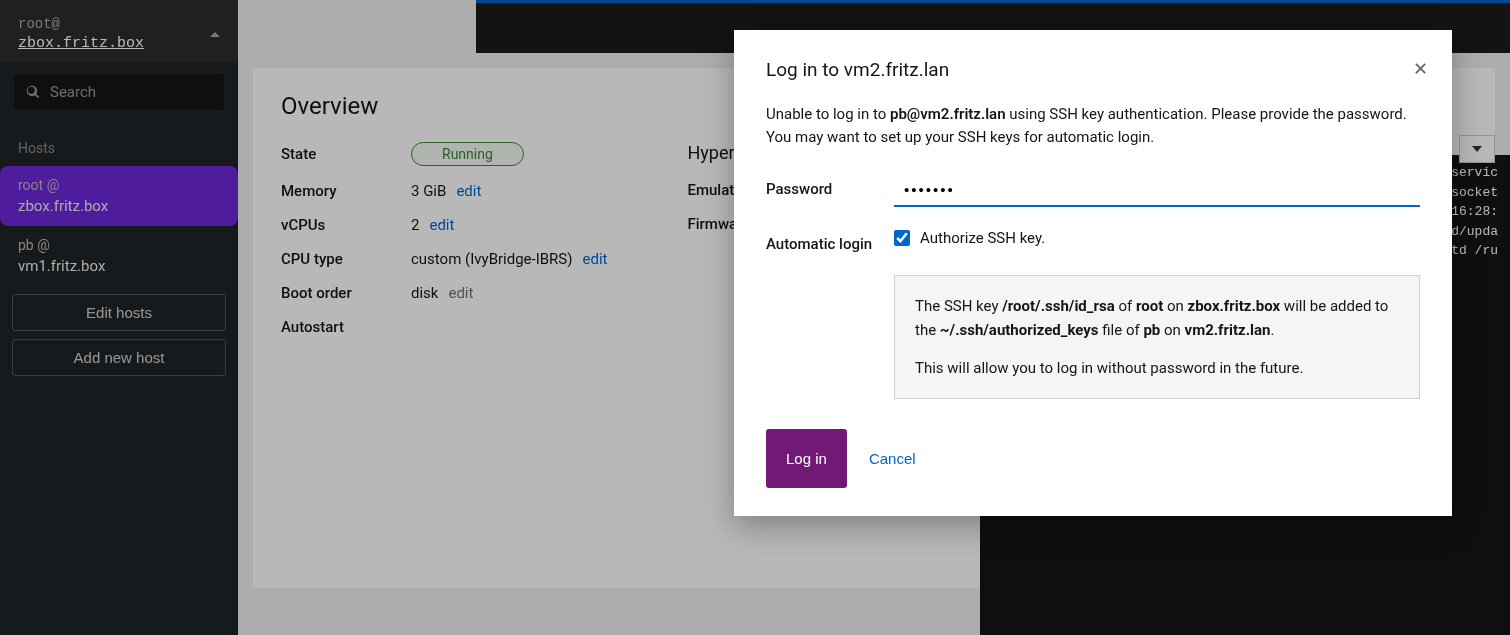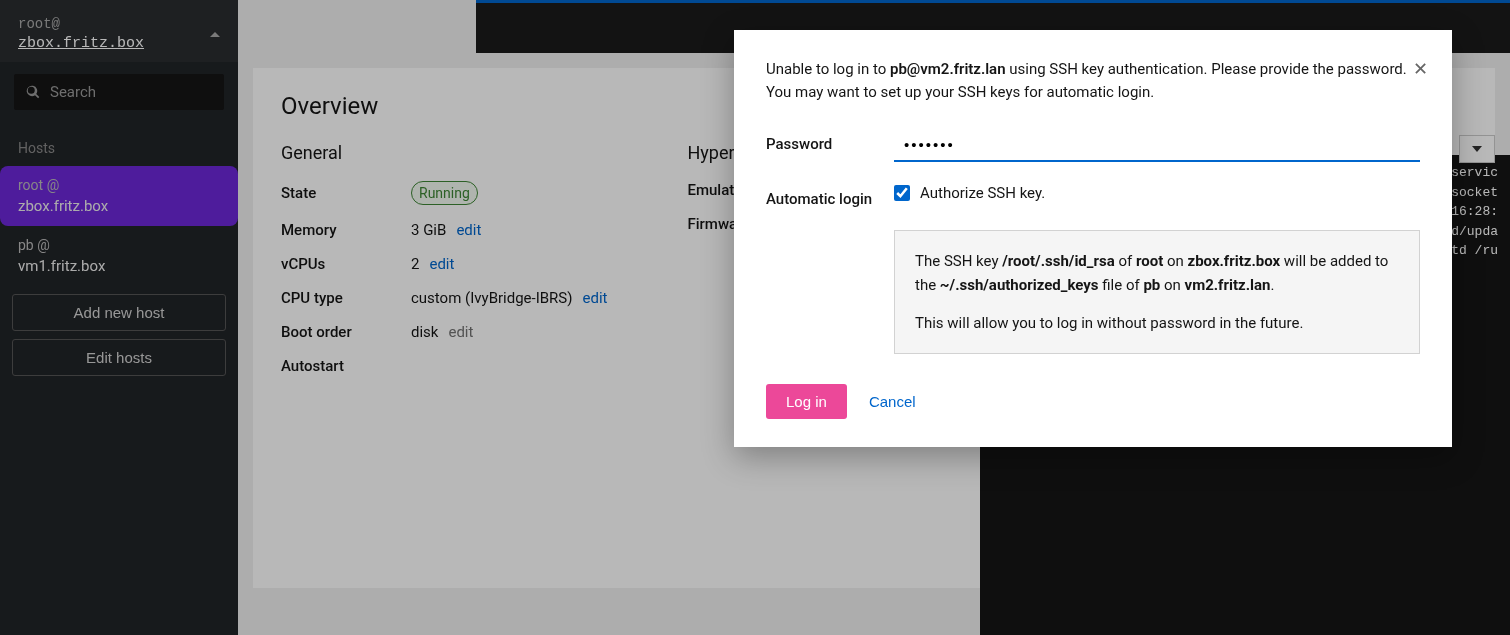--- a/index.html
+++ b/index.html
@@ -29,21 +29,21 @@
     
     .main { position: absolute; left: 238px; top: 0; right: 0; bottom: 0; background: #f0f0f0; padding-top: 53px; }
     .main-card { background: #fff; margin: 15px; padding: 24px 28px; min-height: 520px; }
     .main-card h1 { font-size: 24px; font-weight: 400; color: #151515; margin-bottom: 22px; }
     .columns { display: flex; gap: 80px; }
     .col { flex: 0 0 auto; }
     .col h2 { font-size: 18px; font-weight: 400; color: #151515; margin-bottom: 18px; }
     .kv-row { display: flex; align-items: center; margin-bottom: 16px; font-size: 15px; }
     .kv-row .k { width: 130px; color: #151515; font-weight: 500; }
     .kv-row .v { color: #151515; display: flex; align-items: center; gap: 10px; }
-    .badge-running { display: inline-block; padding: 3px 7px; border: 1px solid #3e8635; border-radius: 20px; color: #3e8635; font-size: 14px; background: #f3faf2; }
+    .badge-running { display: inline-block; padding: 3px 30px; border: 1px solid #3e8635; border-radius: 20px; color: #3e8635; font-size: 14px; background: #f3faf2; }
     .edit-link { color: #0066cc; cursor: pointer; }
     .edit-link-gray { color: #737373; cursor: pointer; }
     .toggle { width: 40px; height: 24px; background: #d2d2d2; border-radius: 12px; position: relative; }
     .toggle::after { content: ''; position: absolute; left: 3px; top: 3px; width: 18px; height: 18px; background: #fff; border-radius: 50%; }
     
     .terminal { position: absolute; right: 0; top: 155px; bottom: 0; width: 530px; background: #151515; color: #fff; font-family: "Courier New", monospace; font-size: 13px; padding: 8px 12px; line-height: 1.5; overflow: hidden; white-space: pre; }
     .term-dropdown { position: absolute; right: 15px; top: 135px; width: 36px; height: 28px; background: #fff; border: 1px solid #ccc; display: flex; align-items: center; justify-content: center; z-index: 3; }
     .term-dropdown::after { content: ''; border-left: 5px solid transparent; border-right: 5px solid transparent; border-top: 6px solid #333; }
     
     .overlay { position: absolute; inset: 0; background: rgba(0,0,0,0.28); z-index: 50; }
@@ -55,21 +55,21 @@
     .form-row { display: flex; align-items: flex-start; margin-bottom: 22px; }
     .form-row .label { width: 128px; font-size: 15px; color: #151515; font-weight: 500; padding-top: 6px; }
     .form-row .field { flex: 1; }
     .pw-input { width: 100%; padding: 7px 10px; font-size: 15px; border: none; border-bottom: 2px solid #06c; outline: none; letter-spacing: 2px; }
     .cb-row { display: flex; align-items: center; gap: 10px; font-size: 15px; color: #151515; }
     .cb-row input { width: 16px; height: 16px; accent-color: #0066cc; }
     .info-box { margin-left: 128px; background: #f5f5f5; border: 1px solid #d2d2d2; padding: 18px 20px; font-size: 15px; line-height: 1.6; color: #151515; margin-bottom: 30px; }
     .info-box p { margin-bottom: 14px; }
     .info-box p:last-child { margin-bottom: 0; }
     .modal-actions { display: flex; gap: 22px; align-items: center; }
-    .btn-primary { background: #ec4899; color: #fff; border: none; padding: 9px 20px; font-size: 15px; border-radius: 3px; cursor: pointer; }
+    .btn-primary { background: #701a75; color: #fff; border: none; padding: 21px 20px; font-size: 15px; border-radius: 3px; cursor: pointer; }
     .btn-link { color: #0066cc; background: none; border: none; font-size: 15px; cursor: pointer; }
   </style>
 </head>
 <body>
 
 <div class="sidebar">
   <div class="sidebar-header">
     <div class="user">root@</div>
     <div class="host">zbox.fritz.box</div>
     <div class="chevron"></div>
@@ -82,32 +82,31 @@
   </div>
   <div class="hosts-label">Hosts</div>
   <div class="host-item active">
     <div class="user-at">root @</div>
     <div class="hostname">zbox.fritz.box</div>
   </div>
   <div class="host-item">
     <div class="user-at">pb @</div>
     <div class="hostname">vm1.fritz.box</div>
   </div>
+  <button class="sidebar-btn">Edit hosts</button>
   <button class="sidebar-btn">Add new host</button>
-  <button class="sidebar-btn">Edit hosts</button>
 </div>
 
 <div class="main">
   <div class="topbar"></div>
   <div class="blackbar"></div>
   <div class="main-card">
     <h1>Overview</h1>
     <div class="columns">
       <div class="col">
-        <h2>General</h2>
         <div class="kv-row">
           <div class="k">State</div>
           <div class="v">
               <span class="badge-running">Running</span>
             </div>
         </div>
         <div class="kv-row">
           <div class="k">Memory</div>
           <div class="v">
               <span>3 GiB</span> 
@@ -150,20 +149,21 @@
       </div>
     </div>
   </div>
   <div class="term-dropdown"></div>
   <div class="terminal"><span style="display:block;text-align:right">t.servic</span><span style="display:block"></span><span style="display:block;text-align:right">.socket</span><span style="display:block;text-align:right">3 16:28:</span><span style="display:block"></span><span style="display:block;text-align:right">td/upda</span><span style="display:block;text-align:right">motd /ru</span><span style="display:block"></span><span style="display:block"></span><span style="display:block">Oct 13 16:28:02 vm2.fritz.box systemd[1]: Starting Cockpit </span><span style="display:block">Oct 13 16:28:03 vm2.fritz.box systemd[1]: Listening on Cock</span><span style="display:block">[root@vm2 ~]#</span><span style="display:block">[root@vm2 ~]# ls -al /home/</span><span style="display:block">total 0</span><span style="display:block">drwxr-xr-x.  3 root root  16 Jun 17 12:12 .</span><span style="display:block">dr-xr-xr-x. 17 root root 224 Jun 17 12:05 ..</span></div>
 </div>
 
 <div class="overlay"></div>
 
 <div class="modal">
+  <div class="modal-title">Log in to vm2.fritz.lan</div>
   <button class="modal-close">✕</button>
   <div class="modal-desc">
     <span>Unable to log in to </span><b>pb@vm2.fritz.lan</b><span> using SSH key authentication. Please provide the password. You may want to set up your SSH keys for automatic login.</span>
   </div>
   <div class="form-row">
     <div class="label">Password</div>
     <div class="field"><input class="pw-input" type="password" value="•••••••" style=""></div>
   </div>
   <div class="form-row">
     <div class="label">Automatic login</div>

